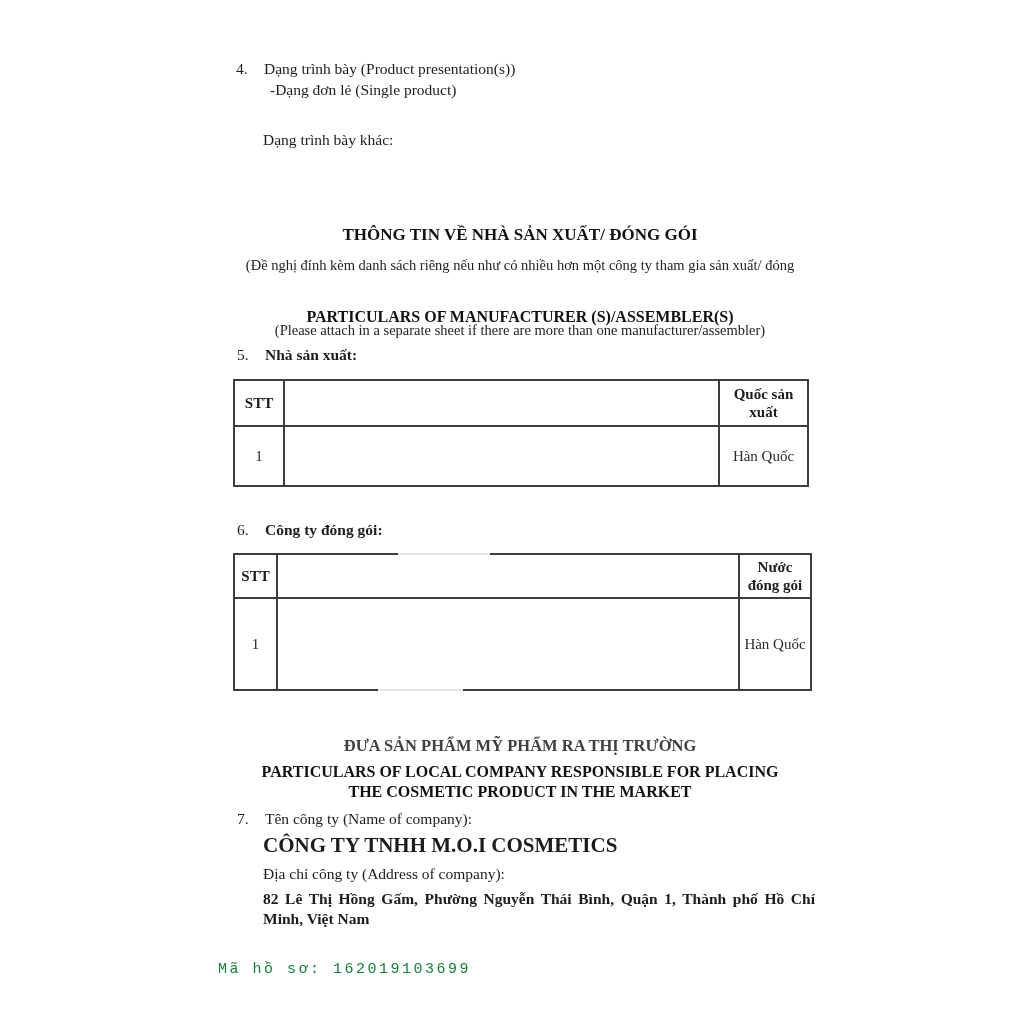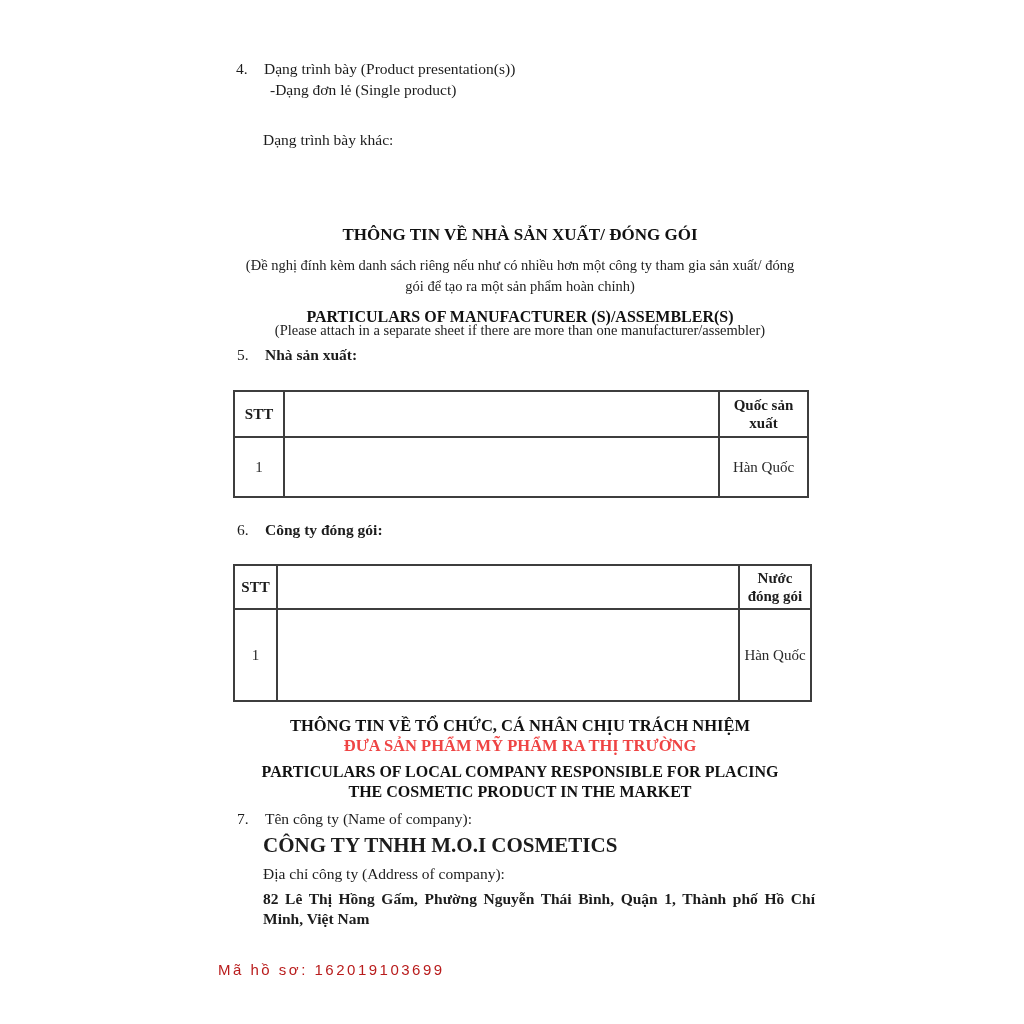--- a/index.html
+++ b/index.html
@@ -16,62 +16,61 @@
   .abs { position: absolute; }
   .body-text { font-size: 15.5px; line-height: 20px; }
   .num { display: inline-block; width: 28px; font-size: 15.5px; }
   .bold { font-weight: bold; }
   .center-line { left: 33px; width: 974px; text-align: center; white-space: nowrap; }
   .title-vi { font-size: 17px; font-weight: bold; color: #111; }
   .title-en { font-size: 16px; font-weight: bold; color: #111; }
   .note { font-size: 14.5px; color: #222; }
   .item-row { display: flex; }
 
-  table.doc-table { border-collapse: collapse; position: absolute; table-layout: fixed; margin-top: 11px; }
+  table.doc-table { border-collapse: collapse; position: absolute; table-layout: fixed; }
   table.doc-table th, table.doc-table td {
     border: 2px solid #3d3d3d;
     font-size: 15px;
     text-align: center;
     vertical-align: middle;
     padding: 2px 4px;
     background: #ffffff;
   }
   table.doc-table th { font-weight: bold; line-height: 18px; }
   table.doc-table td { font-weight: normal; color: #2a2a2a; }
 
   .whiteout { background: rgba(255,255,255,0.87); }
 
   .address-block {
     font-weight: bold;
     font-size: 15.5px;
     line-height: 19.5px;
     text-align: justify;
   }
   .footer-code {
-    font-family: Liberation Sans, sans-serif;
+    font-family: Liberation Mono, monospace;
     font-size: 15px;
     letter-spacing: 2.5px;
-    color: #b91c1c;
+    color: #15803d;
   }
 </style>
 </head>
 <body>
 
 <div class="page">
 
   <div class="abs item-row body-text" style="left:236px; top:59px;">
     <span class="num">4.</span>
     <span>Dạng trình bày (Product presentation(s))</span>
   </div>
   <div class="abs body-text" style="left:270px; top:80px;">-Dạng đơn lẻ (Single product)</div>
   <div class="abs body-text" style="left:263px; top:130px;">Dạng trình bày khác:</div>
 
   <div class="abs center-line title-vi" style="top:225px;">THÔNG TIN VỀ NHÀ SẢN XUẤT/ ĐÓNG GÓI</div>
   <div class="abs center-line note" style="top:257px;">(Đề nghị đính kèm danh sách riêng nếu như có nhiều hơn một công ty tham gia sản xuất/ đóng</div>
-  <div class="abs center-line note" style="top:278px;">gói để tạo ra một sản phẩm hoàn chỉnh)</div>
   <div class="abs center-line title-en" style="top:308px;">PARTICULARS OF MANUFACTURER (S)/ASSEMBLER(S)</div>
   <div class="abs center-line note" style="top:322px;">(Please attach in a separate sheet if there are more than one manufacturer/assembler)</div>
 
   <div class="abs item-row body-text" style="left:237px; top:345px;">
     <span class="num">5.</span>
     <span class="bold">Nhà sản xuất:</span>
   </div>
 
   <table class="doc-table" style="left:233px; top:379px; width:574px;">
     <colgroup>
@@ -114,22 +113,21 @@
       <td>1</td>
       <td></td>
       <td>Hàn Quốc</td>
     </tr>
   </tbody>
     </table>
 
   <div class="abs whiteout" style="left:398px; top:551px; width:92px; height:5px;"></div>
   <div class="abs whiteout" style="left:378px; top:688px; width:85px; height:5px;"></div>
 
-  <div class="abs center-line" style="top:716px; font-size:16.5px; font-weight:bold; color:#111;">THÔNG TIN VỀ TỔ CHỨC, CÁ NHÂN CHỊU TRÁCH NHIỆM</div>
-  <div class="abs center-line" style="top:736px; font-size:16.5px; font-weight:bold; color:#ef4444;">ĐƯA SẢN PHẨM MỸ PHẨM RA THỊ TRƯỜNG</div>
+  <div class="abs center-line" style="top:736px; font-size:16.5px; font-weight:bold; color:#404040;">ĐƯA SẢN PHẨM MỸ PHẨM RA THỊ TRƯỜNG</div>
   <div class="abs center-line title-en" style="top:763px;text-align:center;">PARTICULARS OF LOCAL COMPANY RESPONSIBLE FOR PLACING</div>
   <div class="abs center-line title-en" style="top:783px;">THE COSMETIC PRODUCT IN THE MARKET</div>
 
   <div class="abs item-row body-text" style="left:237px; top:809px;">
     <span class="num">7.</span>
     <span>Tên công ty (Name of company):</span>
   </div>
   <div class="abs bold" style="left:263px; top:833px; font-size:21px;">CÔNG TY TNHH M.O.I COSMETICS</div>
   <div class="abs body-text" style="left:263px; top:864px;">Địa chỉ công ty (Address of company):</div>
   <div class="abs address-block" style="left:263px; top:889px; width:552px;">82 Lê Thị Hồng Gấm, Phường Nguyễn Thái Bình, Quận 1, Thành phố Hồ Chí Minh, Việt Nam</div>

